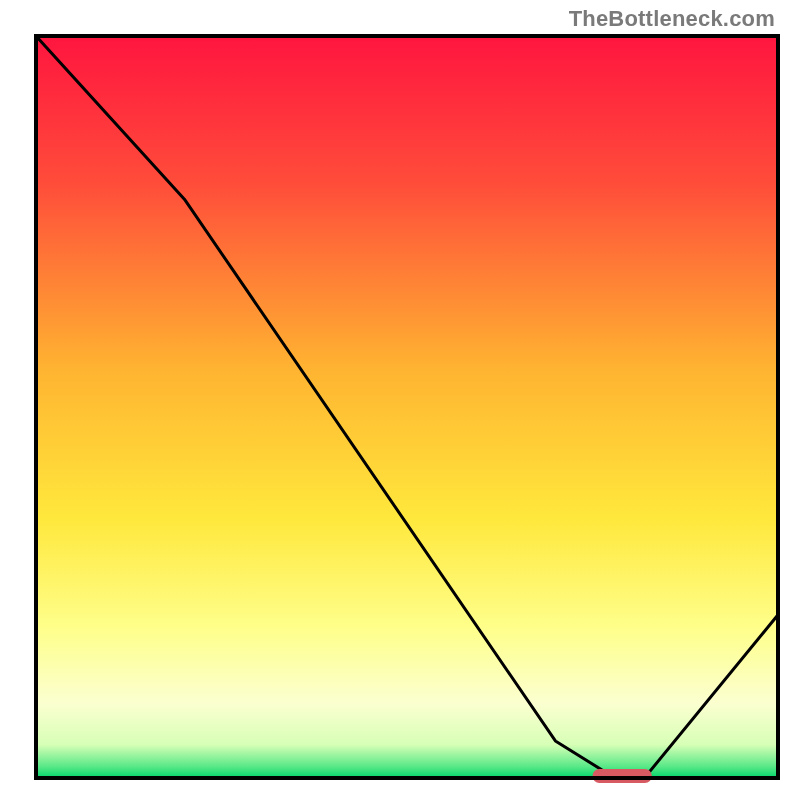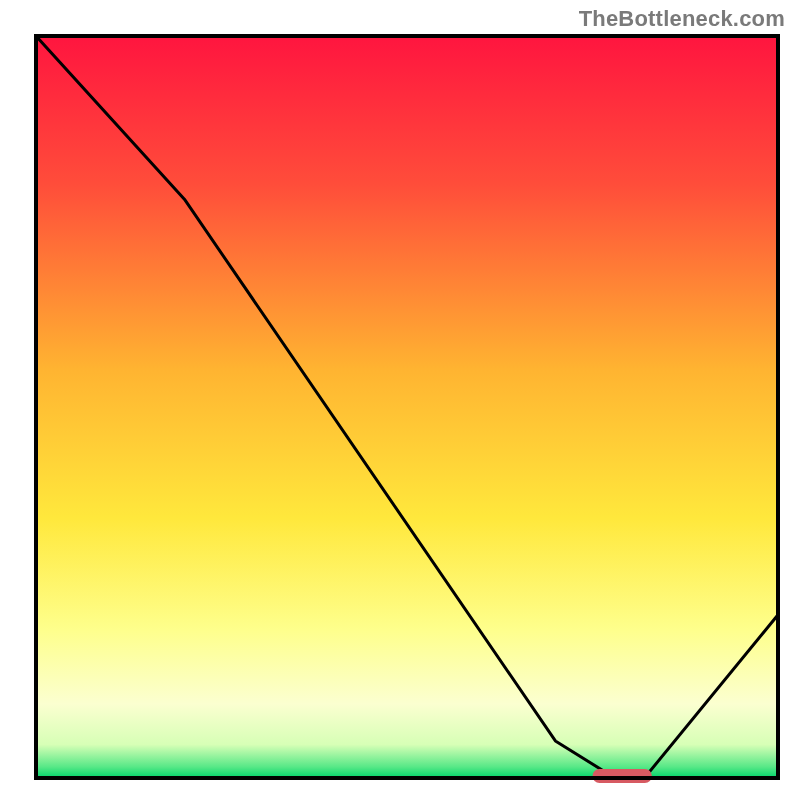--- a/index.html
+++ b/index.html
@@ -12,21 +12,21 @@
     font-family: Arial, Helvetica, sans-serif;
   }
   .stage {
     position: relative;
     width: 800px;
     height: 800px;
   }
   .watermark {
     position: absolute;
     top: 6px;
-    right: 15px;
+    right: 25px;
     font-size: 22px;
     font-weight: 600;
     color: #7a7a7a;
     letter-spacing: 0.2px;
     z-index: 30;
     user-select: none;
   }
   svg {
     position: absolute;
     top: 0;

